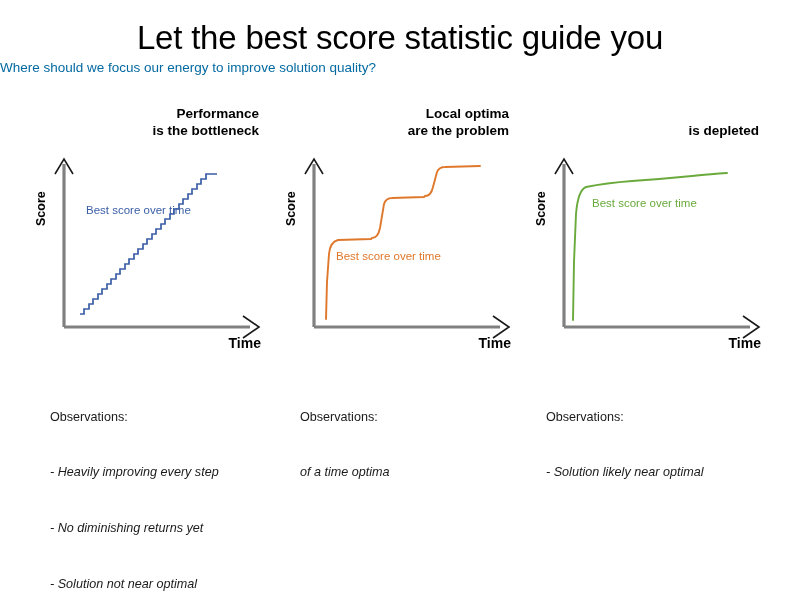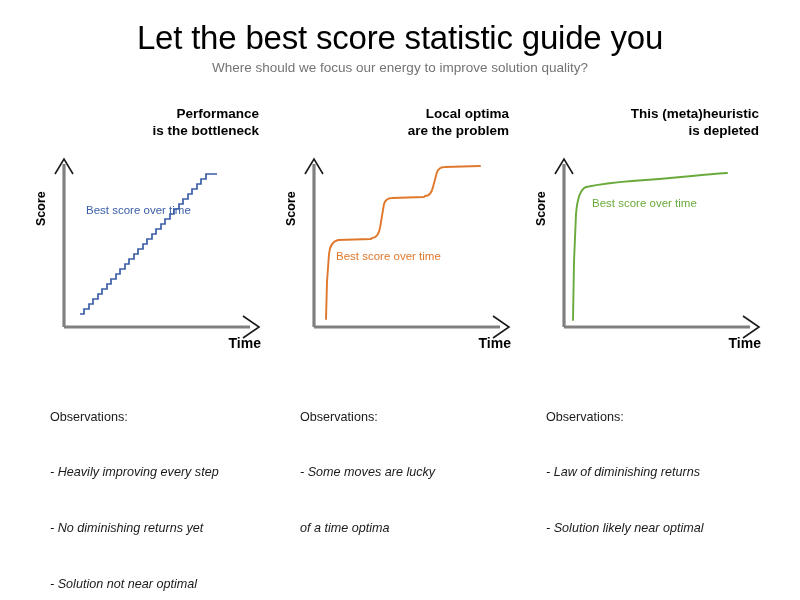--- a/index.html
+++ b/index.html
@@ -32,24 +32,24 @@
     font-weight: 400;
     letter-spacing: -0.2px;
     color: #000;
     line-height: 1.1;
   }
   #subtitle {
     position: absolute;
     top: 60px;
     left: 0;
     width: 800px;
-    text-align: center;
+    text-align: left;
     font-size: 13.5px;
     font-weight: 400;
-    color: #737373;
+    color: #0369a1;
   }
 
   
   .column {
     position: absolute;
     top: 105px;
     width: 245px;
   }
   #col-0 { left: 22px; }
   #col-1 { left: 272px; }
@@ -165,21 +165,21 @@
         <path fill="none" stroke="#E0782C" stroke-width="1.9" stroke-linejoin="round" stroke-linecap="round" d="M 54,177 L 55,140 L 57,112 Q 58,100 66,98 L 99,97 L 100,96 Q 106,96 108,86 L 112,62 Q 114,56 120,56 L 152,55 L 153,54 Q 159,54 161,45 L 165,30 Q 167,25 173,25 L 208,24"></path>
       </svg>
       <div class="axis-label-score">Score</div>
       <div class="axis-label-time">Time</div>
       <div class="series-label" style="left:64px; top:108px; color:#E0782C;">Best score over time</div>
     </div>
   </div>
 
   <div class="column" id="col-2">
     <div class="panel-heading">
-      <span>This (meta)heuristic</span><br>
+      <br>
       <span>is depleted</span>
     </div>
     <div class="chart">
       <svg width="245" height="215" viewBox="0 0 245 215">
         <line x1="42" y1="22" x2="42" y2="185" stroke="#808080" stroke-width="3.2"></line>
         <line x1="42" y1="185" x2="228" y2="185" stroke="#808080" stroke-width="3.2"></line>
         <polyline points="33,32 42,17 51,32" fill="none" stroke="#1a1a1a" stroke-width="1.6"></polyline>
         <polyline points="221,174 237,185 221,196" fill="none" stroke="#1a1a1a" stroke-width="1.6"></polyline>
         <path fill="none" stroke="#6AAA3C" stroke-width="1.9" stroke-linejoin="round" stroke-linecap="round" d="M 51,178 L 52,120 L 54,72 Q 56,48 64,45 Q 84,41 110,39 Q 140,37 170,34 Q 190,32 205,31"></path>
       </svg>
@@ -195,28 +195,26 @@
       <p class="notes-line">- Heavily improving every step</p>
       <p class="notes-line">- No diminishing returns yet</p>
       <p class="notes-line">- Solution not near optimal</p>
     </div>
     
   </div>
 
   <div class="notes" id="notes-1">
     <div class="notes-block">
       <p class="notes-title">Observations:</p>
-      <p class="notes-line">- Some moves are lucky</p>
       <p class="notes-line">of a time optima</p>
     </div>
     
   </div>
 
   <div class="notes" id="notes-2">
     <div class="notes-block">
       <p class="notes-title">Observations:</p>
-      <p class="notes-line">- Law of diminishing returns</p>
       <p class="notes-line">- Solution likely near optimal</p>
     </div>
     
   </div>
 
 </div>
 
 </body></html>

